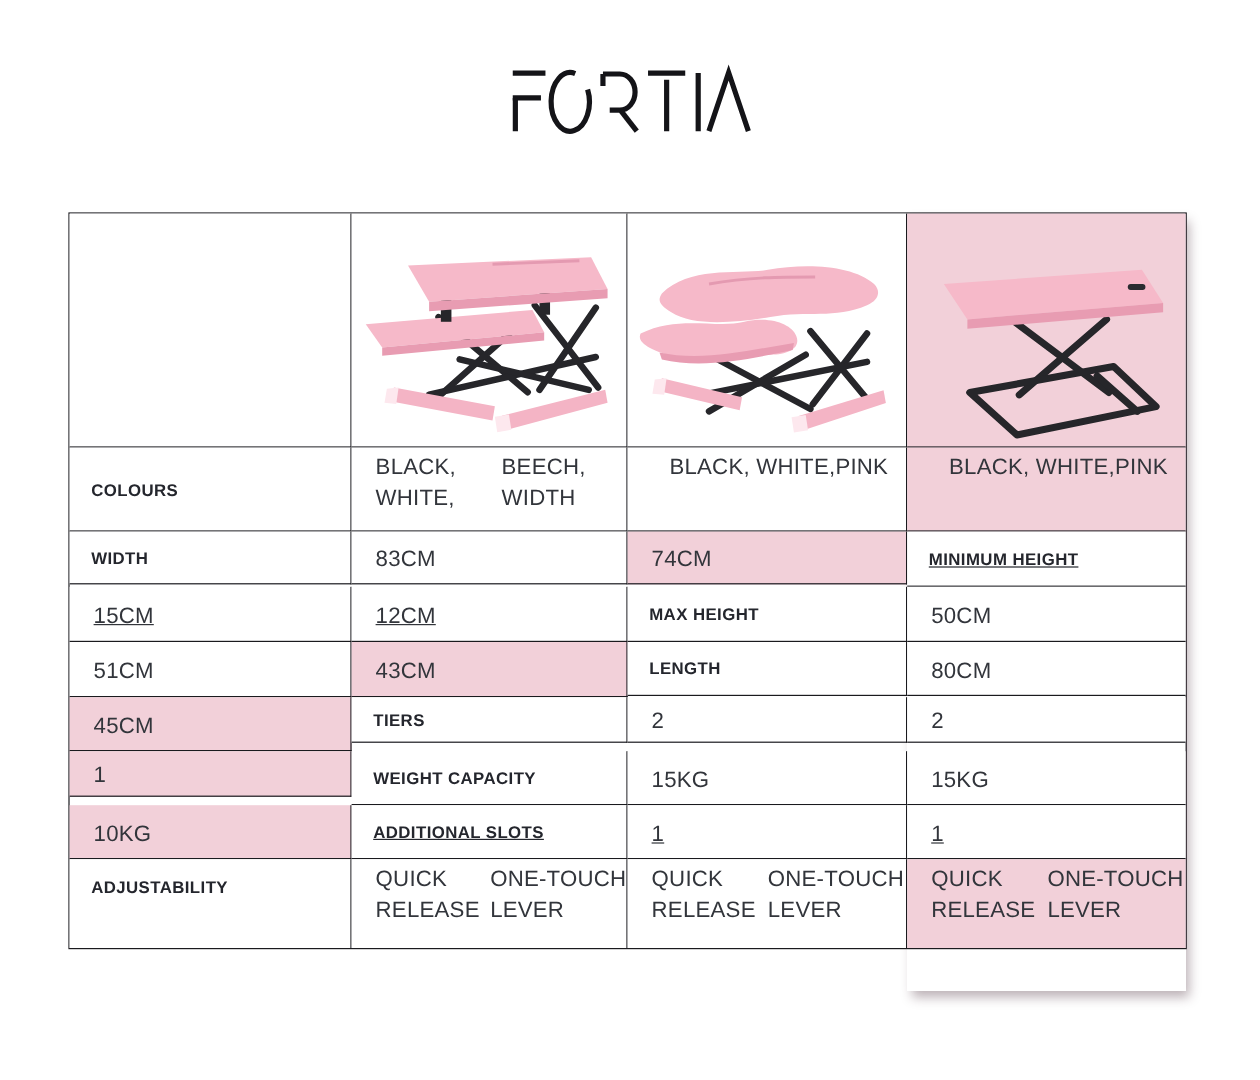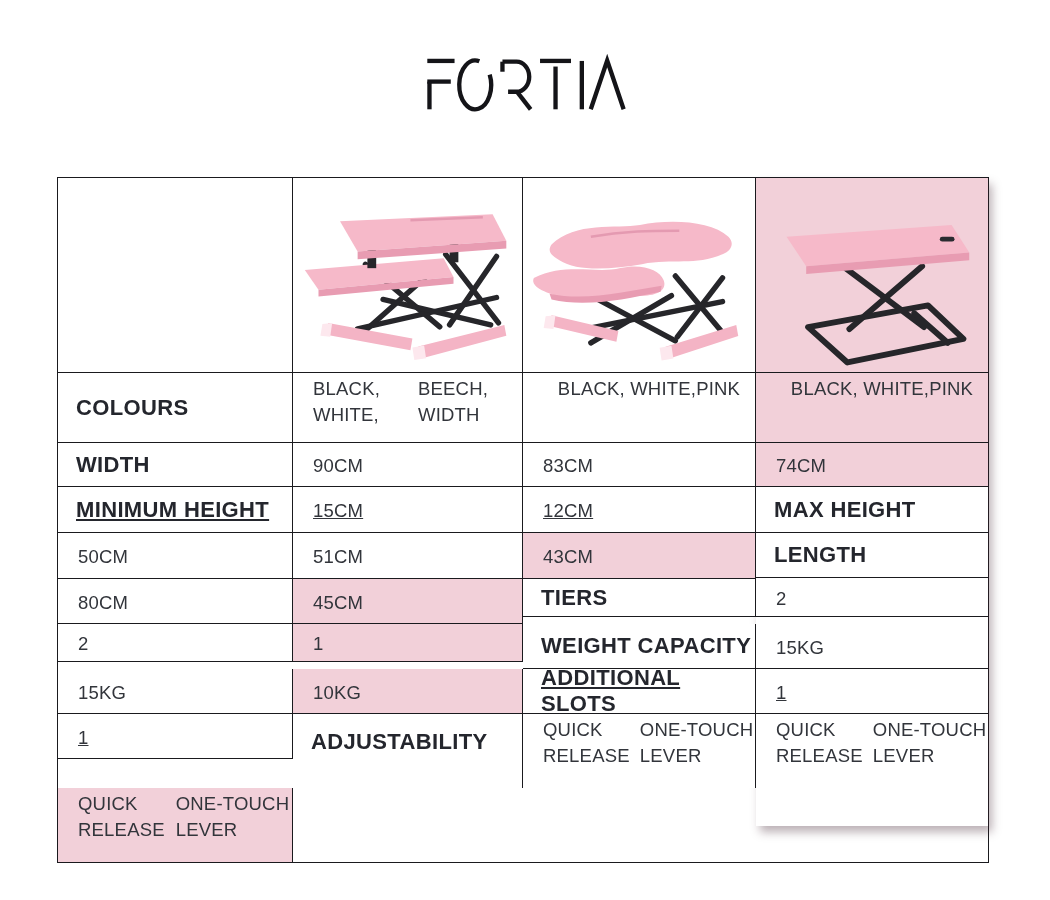--- a/index.html
+++ b/index.html
@@ -38,21 +38,21 @@
   .r4{height:46px;}
   .r5{height:45px;}
   .r6{height:38px;}
   .r7{height:45px;}
   .r8{height:45px;text-decoration:underline;}
   .r9{height:74px;}
 
   .cell.img{justify-content:center;align-items:center;padding:2px;}
   .cell.img svg{display:block;}
 
-  .cell.label{padding-left:18px;font-weight:700;font-size:22px;letter-spacing:.35px;
+  .cell.label{padding-left:18px;font-weight:700;font-size:14px;letter-spacing:.35px;
     color:var(--label);}
   .cell.val{padding-left:20px;font-size:18.5px;color:var(--val);letter-spacing:.2px;
     padding-top:3px;}
   .multiline{display:block;line-height:26px;padding-top:0;}
   .multiline .ln{display:block;}
   .cell.val.multiline{display:flex;flex-direction:row;justify-content:center;align-items:flex-start;}
   .r9.label{align-items:flex-start;padding-top:15px;text-align:right;}
   .r9.val{justify-content:center;}
 </style>
 </head>
@@ -167,21 +167,20 @@
       <div class="cell val r1 multiline">
         <span class="ln">BLACK, WHITE,</span>
         <span class="ln">PINK</span>
       </div>
       <div class="cell val r1 multiline hl">
         <span class="ln">BLACK, WHITE,</span>
         <span class="ln">PINK</span>
       </div>
 
       <div class="cell label r2">WIDTH</div>
-      <div class="cell val r2">90CM</div>
       <div class="cell val r2">83CM</div>
       <div class="cell val r2 hl">74CM</div>
 
       <div class="cell label r3">MINIMUM HEIGHT</div>
       <div class="cell val r3">15CM</div>
       <div class="cell val r3">12CM</div>
 
       <div class="cell label r4">MAX HEIGHT</div>
       <div class="cell val r4">50CM</div>
       <div class="cell val r4">51CM</div>

